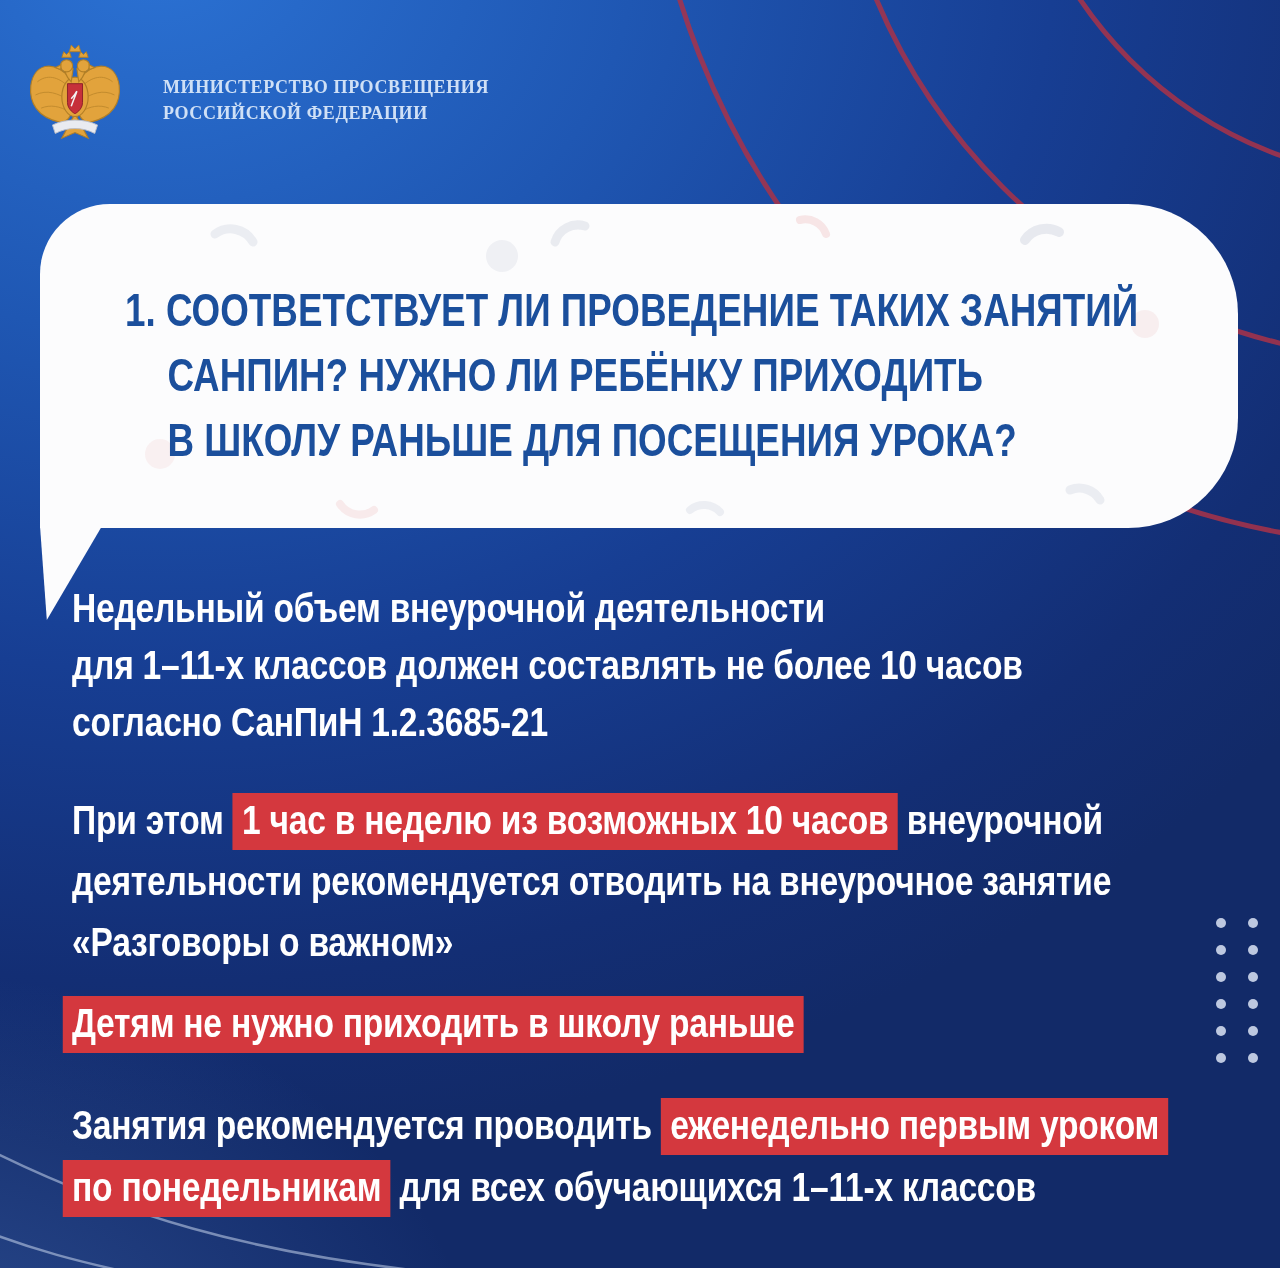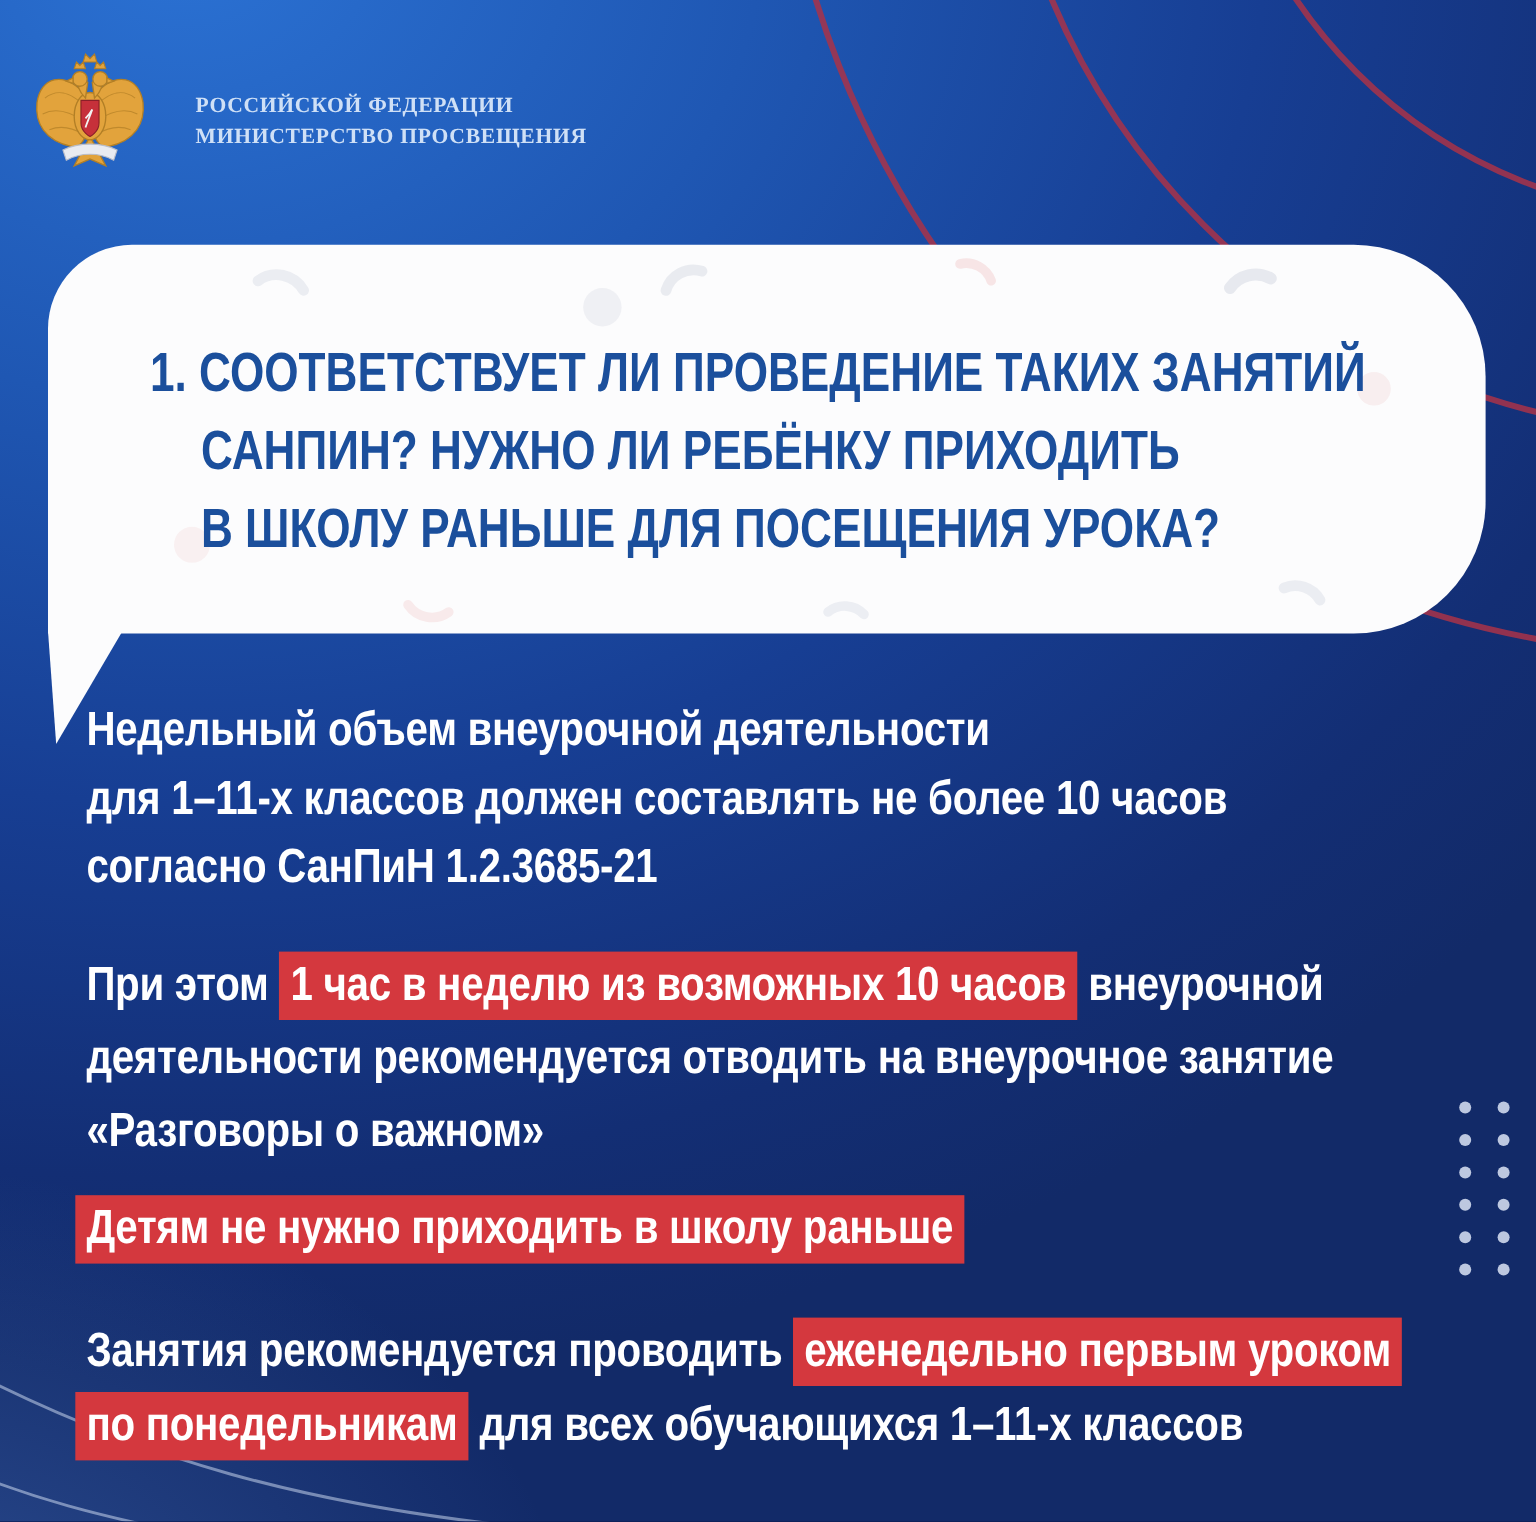--- a/index.html
+++ b/index.html
@@ -113,22 +113,22 @@
       <path d="M44 10 L56 10 L54 3 L50 7 L46 3 Z"></path>
     </g>
 
     <path d="M42 44 H58 V64 C58 72 50 76 50 76 C50 76 42 72 42 64 Z" fill="#c6303a" stroke="#8a1f28" stroke-width="1"></path>
     <path d="M46 68 C48 62 50 58 52 52 C50 56 48 58 46 60" stroke="#f2f2f2" stroke-width="1.6" fill="none"></path>
 
     <path d="M26 88 C40 81 60 81 74 88 L71 97 C58 90 42 90 29 97 Z" fill="#e9ebf1" stroke="#b9bdc9" stroke-width="1"></path>
   </svg>
 
   <div class="ministry">
+    <div>МИНИСТЕРСТВО ПРОСВЕЩЕНИЯ</div>
     <div>РОССИЙСКОЙ ФЕДЕРАЦИИ</div>
-    <div>МИНИСТЕРСТВО ПРОСВЕЩЕНИЯ</div>
   </div>
 
   <div class="bubble"></div>
   <div class="bubble-tail"></div>
 
   <svg class="doodles" viewBox="0 0 1198 324" aria-hidden="true">
     <g fill="none" stroke-linecap="round">
       <path d="M175 30 a26 26 0 0 1 38 8" stroke="rgba(150,160,185,.16)" stroke-width="9"></path>
       <path d="M545 22 a24 24 0 0 0 -30 16" stroke="rgba(150,160,185,.18)" stroke-width="9"></path>
       <path d="M760 16 a22 22 0 0 1 26 14" stroke="rgba(225,130,130,.18)" stroke-width="8"></path>

